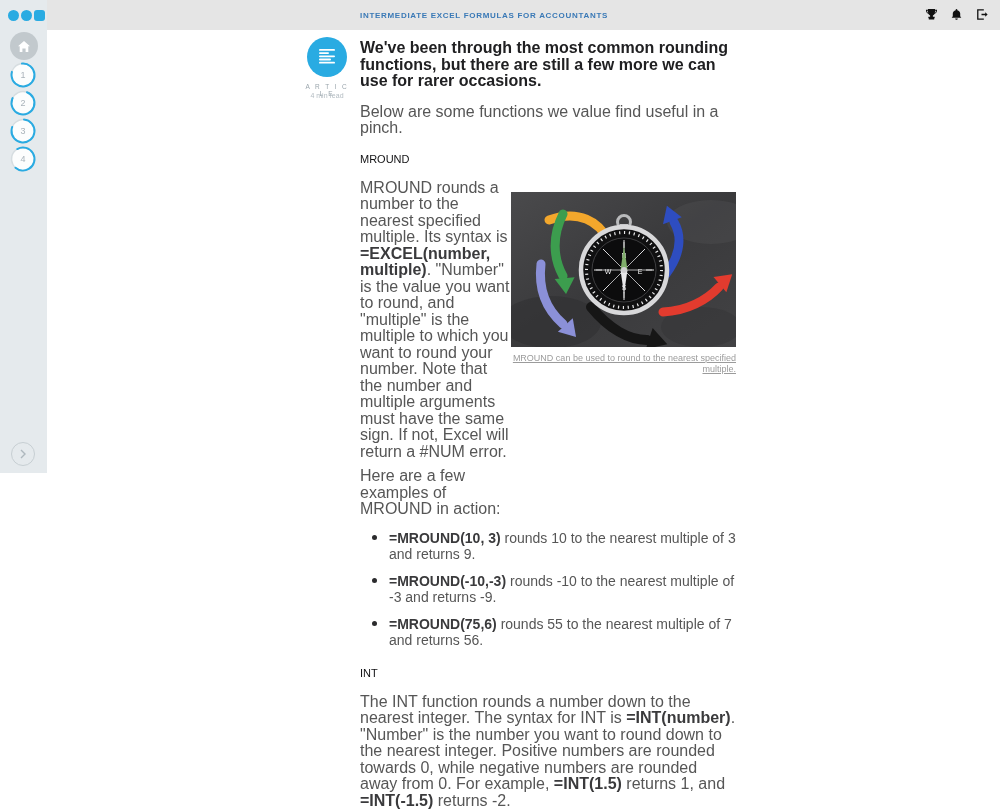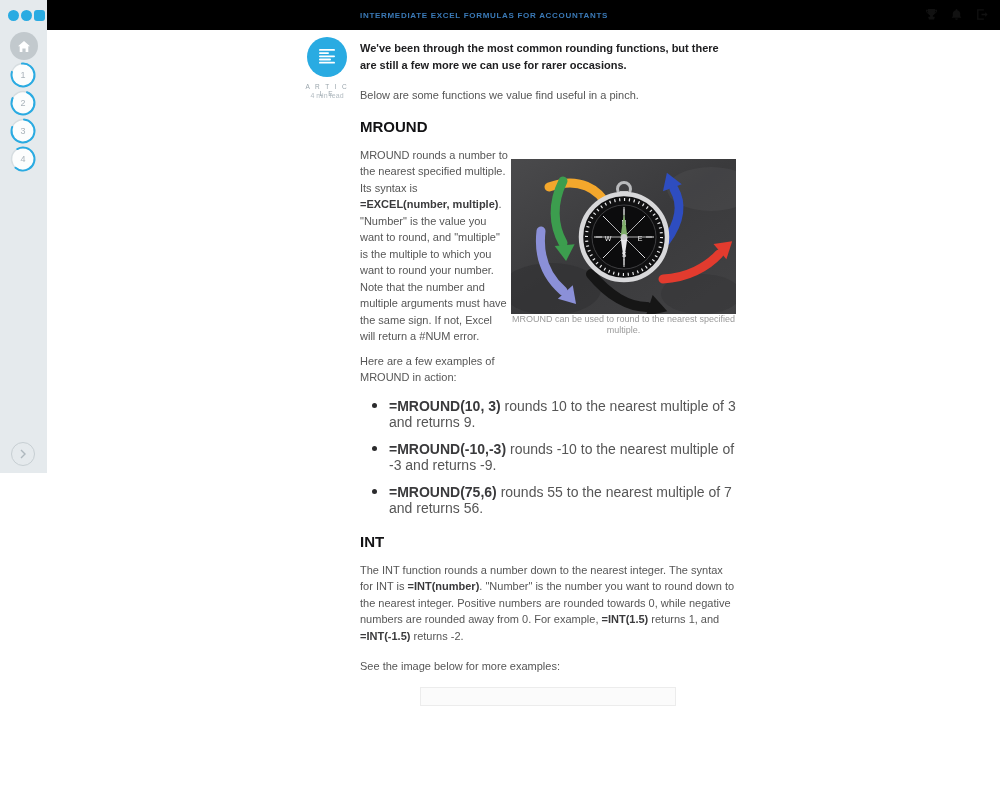--- a/index.html
+++ b/index.html
@@ -1,21 +1,21 @@
 <!DOCTYPE html>
 <html><head>
 <meta charset="utf-8">
 <style>
   * { box-sizing: border-box; margin: 0; padding: 0; }
   html,body { width:1000px; height:810px; }
   body { font-family:"Liberation Sans", sans-serif; background:#fff; }
   .page { position:relative; width:1000px; height:810px; background:#fff; overflow:hidden; }
 
   
-  .topbar { position:absolute; left:0; top:0; width:1000px; height:30px; background:#000000; z-index:5; }
+  .topbar { position:absolute; left:0; top:0; width:1000px; height:30px; background:#e5e5e5; z-index:5; }
   .course-title { position:absolute; left:360px; top:11px; font-size:8px; font-weight:bold;
                   letter-spacing:.7px; color:#3a79b6; }
   .topbar-icons { position:absolute; right:12px; top:7px; display:flex; gap:11px; align-items:center; }
   .icon-btn { width:14px; height:14px; cursor:pointer; display:grid; place-items:center; }
   .icon-btn svg { width:13px; height:13px; }
 
   
   .sidebar { position:absolute; left:0; top:0; width:47px; height:473px; background:#e5eaed; z-index:6; }
   .logo { position:absolute; left:8px; top:10px; display:flex; gap:2px; align-items:center; }
   .logo-dot { width:11px; height:11px; border-radius:50%; }
@@ -40,30 +40,30 @@
   .article-label { position:absolute; left:303px; top:83px; width:48px; text-align:center;
                    font-size:6.5px; letter-spacing:1.9px; color:#9aa5ac; }
   .read-time { position:absolute; left:303px; top:92px; width:48px; text-align:center;
                font-size:7px; color:#b2bbc1; }
 
   
   .content { position:absolute; left:360px; top:40px; width:376px; color:#565656; }
   .content h1 { font-size:24px; line-height:30px; font-weight:700; color:#1d1d1f; margin-bottom:20px; letter-spacing:-.2px; }
   .lead { font-size:14px; line-height:22px; font-weight:700; color:#202022; margin-bottom:14px; }
   .intro { font-size:12.3px; line-height:17px; margin-bottom:14px; }
-  .content h2 { font-size:15px; line-height:17px; font-weight:700; color:#121214; margin:8px 0 12px; }
-  .content p { font-size:11px; line-height:16.5px; }
+  .content h2 { font-size:11px; line-height:17px; font-weight:400; color:#121214; margin:8px 0 12px; }
+  .content p { font-size:16px; line-height:16.5px; }
   .content b { color:#3a3a3c; }
 
   .mround-row { display:flex; gap:1px; }
   .mround-left { width:150px; flex:0 0 150px; }
   .mround-left .examples-intro { margin-top:8px; }
   .mround-fig { width:225px; margin-top:12px; }
   .mround-fig svg { display:block; width:225px; height:155px; }
-  .fig-caption { font-size:9px; line-height:11px; color:#9b9b9b; text-align:center; width:225px; }
+  .fig-caption { margin-top:6px; font-size:9px; line-height:11px; color:#9b9b9b; text-align:right; width:225px;text-decoration:underline; }
 
   ul.examples { list-style:none; margin:12px 0 0 12px; }
   ul.examples li { position:relative; padding-left:17px; font-size:14px; line-height:16.5px; margin-bottom:10px; }
   ul.examples li .dot { position:absolute; left:0; top:5.5px; width:5px; height:5px; border-radius:50%; background:#2b2b2d; }
 
   .int-para { margin-bottom:14px; }
   .see-below { margin-bottom:0; }
 
   
   .sheet-wrap { margin:12px auto 0; width:256px; background:#fbfbfb; border:1px solid #ececec;

